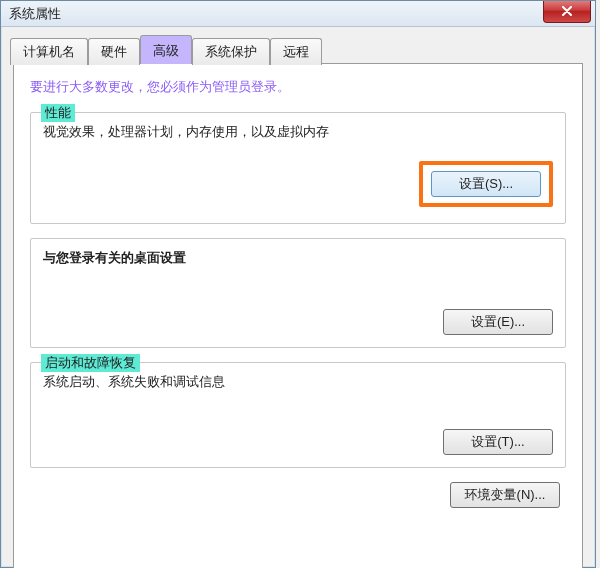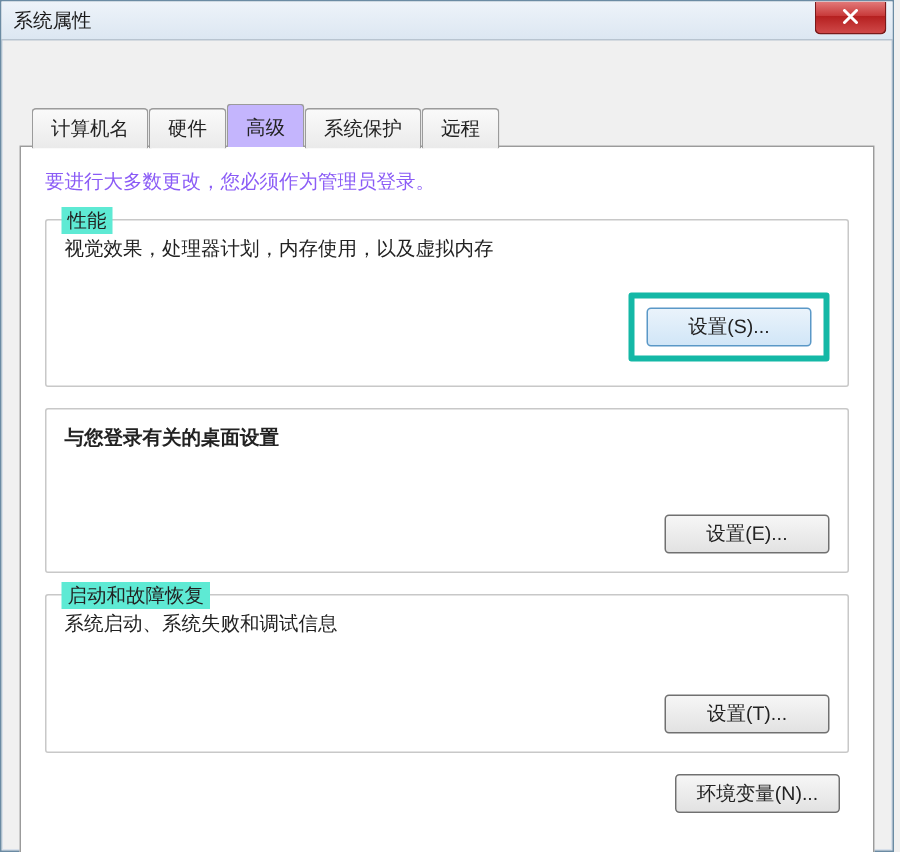--- a/index.html
+++ b/index.html
@@ -2,33 +2,33 @@
 <html><head>
   <meta charset="utf-8">
   <style>
     * { box-sizing: border-box; margin: 0; padding: 0; font-family: "Microsoft YaHei", "SimSun", Tahoma, sans-serif; font-size: 13px; }
     body { width: 600px; height: 568px; background: #f0f0f0; overflow: hidden; }
     .win { width: 596px; height: 568px; border: 1px solid #6b8ba3; background: #f0f0f0; box-shadow: 0 0 0 1px #d8e0ea inset; }
     .titlebar { height: 26px; background: linear-gradient(#eef3f9, #dce7f2); border-bottom: 1px solid #b8c4d0; display: flex; align-items: center; justify-content: space-between; padding-left: 8px; }
     .title-text { color: #1a1a1a; }
     .close-btn { width: 48px; height: 22px; background: linear-gradient(#e37a7a, #c83a3a 45%, #b51f1f 46%, #cf4848); border: 1px solid #7a1a1a; border-top: none; border-radius: 0 0 4px 4px; display: flex; align-items: center; justify-content: center; margin-right: 4px; margin-top: -4px; }
     .close-x svg { display: block; }
-    .tabstrip { display: flex; padding: 10px 12px 0 20px; position: relative; z-index: 2; margin-top: 34px; }
+    .tabstrip { display: flex; padding: 10px 12px 0 9px; position: relative; z-index: 2; }
     .tab { padding: 4px 12px 4px 12px; border: 1px solid #9b9b9b; border-bottom: none; background: linear-gradient(#fafafa, #eaeaea); margin-right: 0px; position: relative; border-top-left-radius: 3px; border-top-right-radius: 3px; color: #222; }
     .tab[data-active="true"] { background: #c4b5fd; z-index: 3; padding-top: 6px; margin-top: -2px; }
     .tab[data-active="false"] { top: 1px; }
     .tab + .tab { margin-left: 0; text-align: center; }
     .content { margin: 0 12px 12px 12px; border: 1px solid #9b9b9b; background: #ffffff; padding: 14px 16px 12px 16px; margin-top: -1px; height: calc(100% - 26px - 30px - 0px); }
     .intro { margin-bottom: 16px; color: #8b5cf6; }
     .group { border: 1px solid #c8c8c8; border-radius: 2px; padding: 10px 12px 12px 12px; margin-bottom: 14px; position: relative; }
     .group-legend { position: absolute; top: -9px; left: 10px; background: #5eead4; padding: 0 4px; color: #222; }
     .group-desc { color: #222; margin-bottom: 36px; }
     .btn { min-width: 110px; height: 26px; border: 1px solid #707070; border-radius: 3px; background: linear-gradient(#f6f6f6, #e2e2e2); color: #222; display: inline-flex; align-items: center; justify-content: center; padding: 0 12px; cursor: default; font-family: inherit; }
     .btn-row { display: flex; justify-content: flex-end; }
-    .highlight-box { border: 4px solid #14b8a6; padding: 6px 8px; display: inline-flex; border-radius: 2px; }
+    .highlight-box { border: 4px solid #f97316; padding: 6px 8px; display: inline-flex; border-radius: 2px; }
     .highlight-box .btn { background: linear-gradient(#eaf3fb, #d1e6f7); border-color: #5a98c7; }
     .env-row { display: flex; justify-content: flex-end; padding-right: 6px; }
     .group.perf .group-desc { margin-bottom: 20px; }
     .group.perf .btn-row { margin-bottom: 4px; }
     .group.user .group-desc { margin-bottom: 42px; font-weight: bold; }
     .group.start .group-desc { margin-bottom: 38px; }
   </style>
 </head>
 <body>
 

